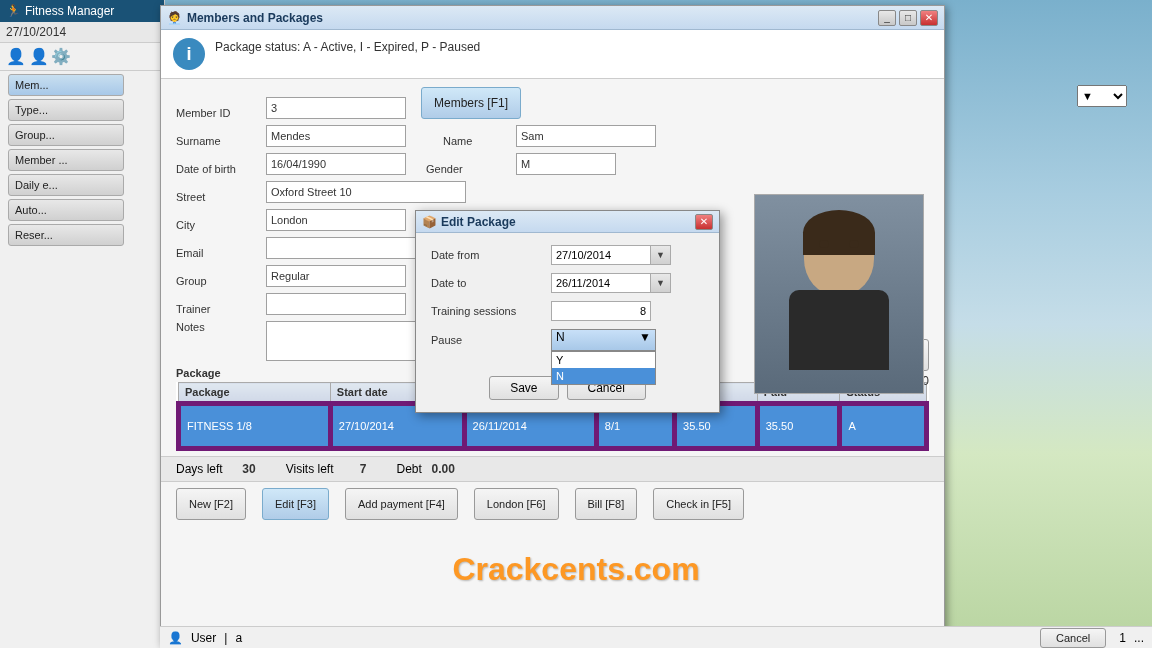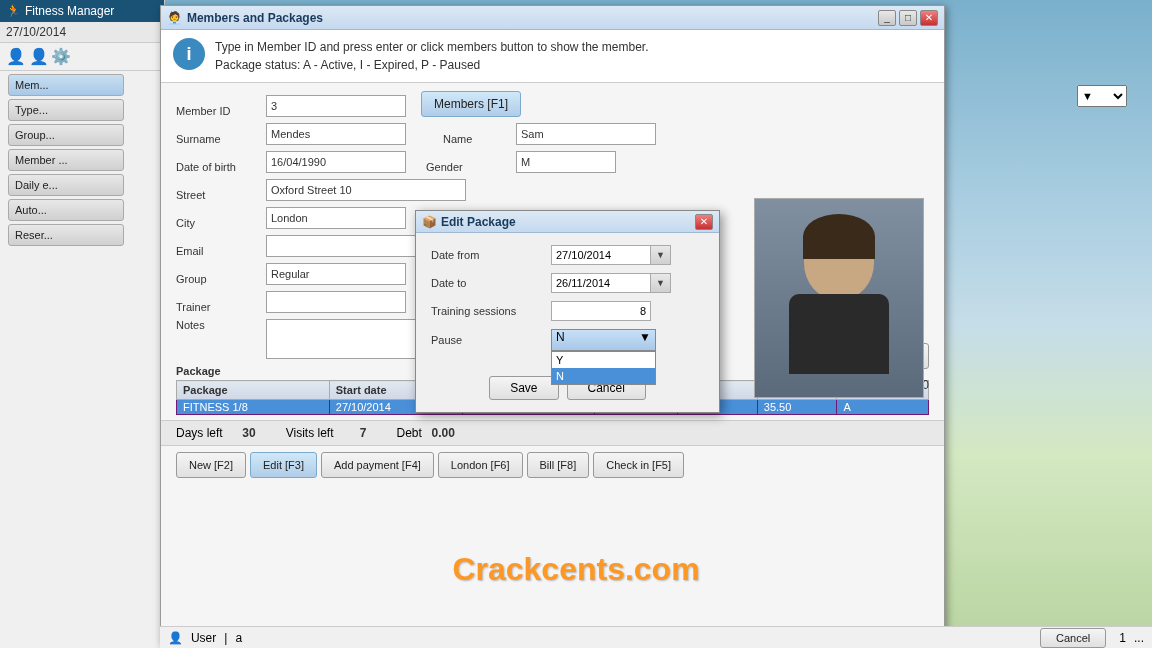--- a/index.html
+++ b/index.html
@@ -142,53 +142,53 @@
     }
     .package-table th {
       background: linear-gradient(180deg, #e0e8f0, #d0d8e8);
       padding: 3px 6px;
       text-align: left;
       font-size: 11px;
       border: 1px solid #aaa;
       color: #333;
     }
     .package-table td {
-      padding: 1px 6px;
-      font-size: 11px;
-      border: 1px solid #701a75;
+      padding: 14px 6px;
+      font-size: 11px;
+      border: 5px solid #701a75;
     }
     .package-row-selected { background: #4a90d9; color: white; }
     .package-row-selected td { color: white; }
 
     
     .summary-bar {
       background: #e8e8e8;
       border-top: 1px solid #ccc;
       border-bottom: 1px solid #ccc;
       padding: 5px 15px;
       display: flex; gap: 30px; align-items: flex-start;
       font-size: 11px;
     }
     .summary-item { display: flex; gap: 8px; align-items: center; }
     .summary-value { font-weight: bold; color: #333; min-width: 25px; text-align: right; }
 
     
     .bottom-buttons {
       padding: 6px 15px;
-      display: flex; gap: 4px;
+      display: flex; gap: 16px;
     }
     .action-btn {
       padding: 4px 12px;
       background: linear-gradient(180deg, #f5f5f5, #e0e0e0);
       border: 1px solid #999;
       border-radius: 3px;
       cursor: pointer;
       font-size: 11px;
       color: #222;
-      height: 26px;
+      height: 32px;
     }
     .action-btn.primary {
       background: linear-gradient(180deg, #d0e8f8, #b0cce8);
       border-color: #7aaBCC;
     }
 
     
     .status-bar {
       position: absolute;
       bottom: 0; left: 160px; right: 0;
@@ -331,21 +331,20 @@
     <div class="window-controls">
       <div class="win-btn">_</div>
       <div class="win-btn">□</div>
       <div class="win-btn close">✕</div>
     </div>
   </div>
 
   <div class="instructions">
     <div class="info-icon">i</div>
     <div class="instructions-text">
-      <div>Type in Member ID and press enter or click members button to show the member.</div>
       <div>Package status: A - Active, I - Expired, P - Paused</div>
     </div>
   </div>
 
   <div style="position:relative; padding: 8px 15px 0;">
 
     <div class="form-row">
       <span class="form-label">Member ID</span>
       <input class="form-input form-input-medium" type="text" value="3" style="">
       <button class="action-btn primary" style="margin-left:15px;">

